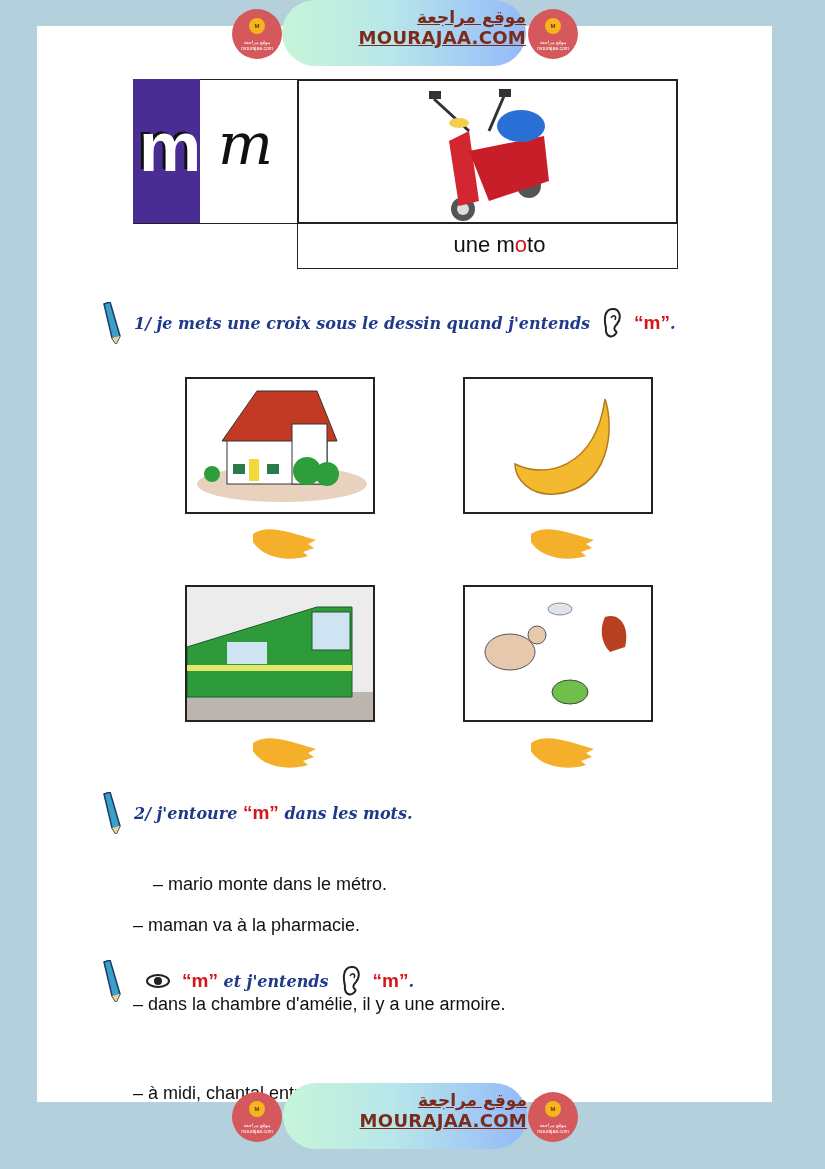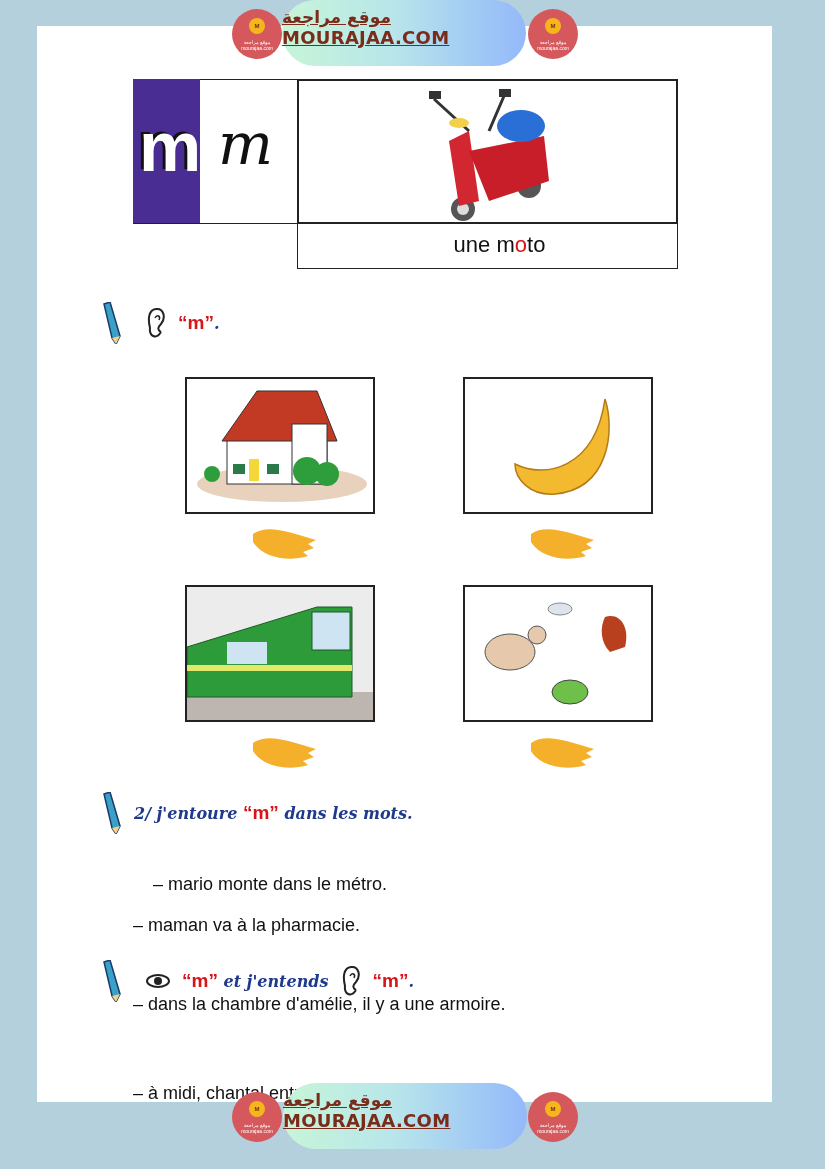--- a/index.html
+++ b/index.html
@@ -10,21 +10,21 @@
   }
   .page {
     position:absolute; left:37px; top:26px; width:735px; height:1076px;
     background:#ffffff;
   }
   
   .banner { position:absolute; left:0; width:825px; height:70px; }
   .banner .pill {
     position:absolute; width:244px; height:66px; border-radius:33px;
     background:linear-gradient(90deg,#c7f5d8 0%,#b8e6ea 45%,#94b9fa 100%);
-    text-align:left; color:#7a2b1a; font-weight:bold;
+    text-align:right; color:#7a2b1a; font-weight:bold;
   }
   .banner .pill .ar { display:block; font-family:"DejaVu Sans", sans-serif; font-size:17px; margin-top:7px; text-decoration:underline; }
   .banner .pill .en { display:block; font-family:"DejaVu Sans", sans-serif; font-size:18px; text-decoration:underline; letter-spacing:0.3px; }
   .banner .logo {
     position:absolute; width:50px; height:50px; border-radius:50%;
     background:#d4585c; top:9px;
   }
   .banner .logo .dot {
     position:absolute; left:17px; top:9px; width:16px; height:16px; border-radius:50%;
     background:#f5b51d; font-size:6px; color:#7a2b1a; text-align:center; line-height:16px; font-weight:bold;
@@ -76,20 +76,21 @@
     <ellipse cx="160" cy="42" rx="10" ry="5" fill="#f3d04b"></ellipse>
   </svg>
 </div>
 <div class="hdr-cap"><span>une m</span><span class="red">o</span><span>to</span></div>
 
 <div class="instr" style="top:302px;">
   <svg class="pencil" viewBox="0 0 24 42">
       <path d="M4 2 L10 0 L20 34 L16 42 L12 36 Z" fill="#3aa0c8" stroke="#1b3a6a" stroke-width="1.5"></path>
       <path d="M12 36 L20 34 L16 42 Z" fill="#f2d28a"></path>
     </svg>
+  <span>1/ je mets une croix sous le dessin quand j'entends</span>
   <svg class="ear" width="20" height="34" viewBox="0 0 20 34">
       <path d="M15 26 C10 34 3 30 4 22 C2 14 2 4 10 3 C18 2 20 12 15 18 C12 21 11 24 15 26" fill="none" stroke="#222" stroke-width="2"></path>
       <path d="M9 12 C11 8 15 10 13 14" fill="none" stroke="#222" stroke-width="1.5"></path>
     </svg>
   <span class="q">“m”</span>
     <span>.</span>
 </div>
 
 <div class="pic" style="left:185px; top:377px;">
   <svg width="186" height="133" viewBox="0 0 186 133">

